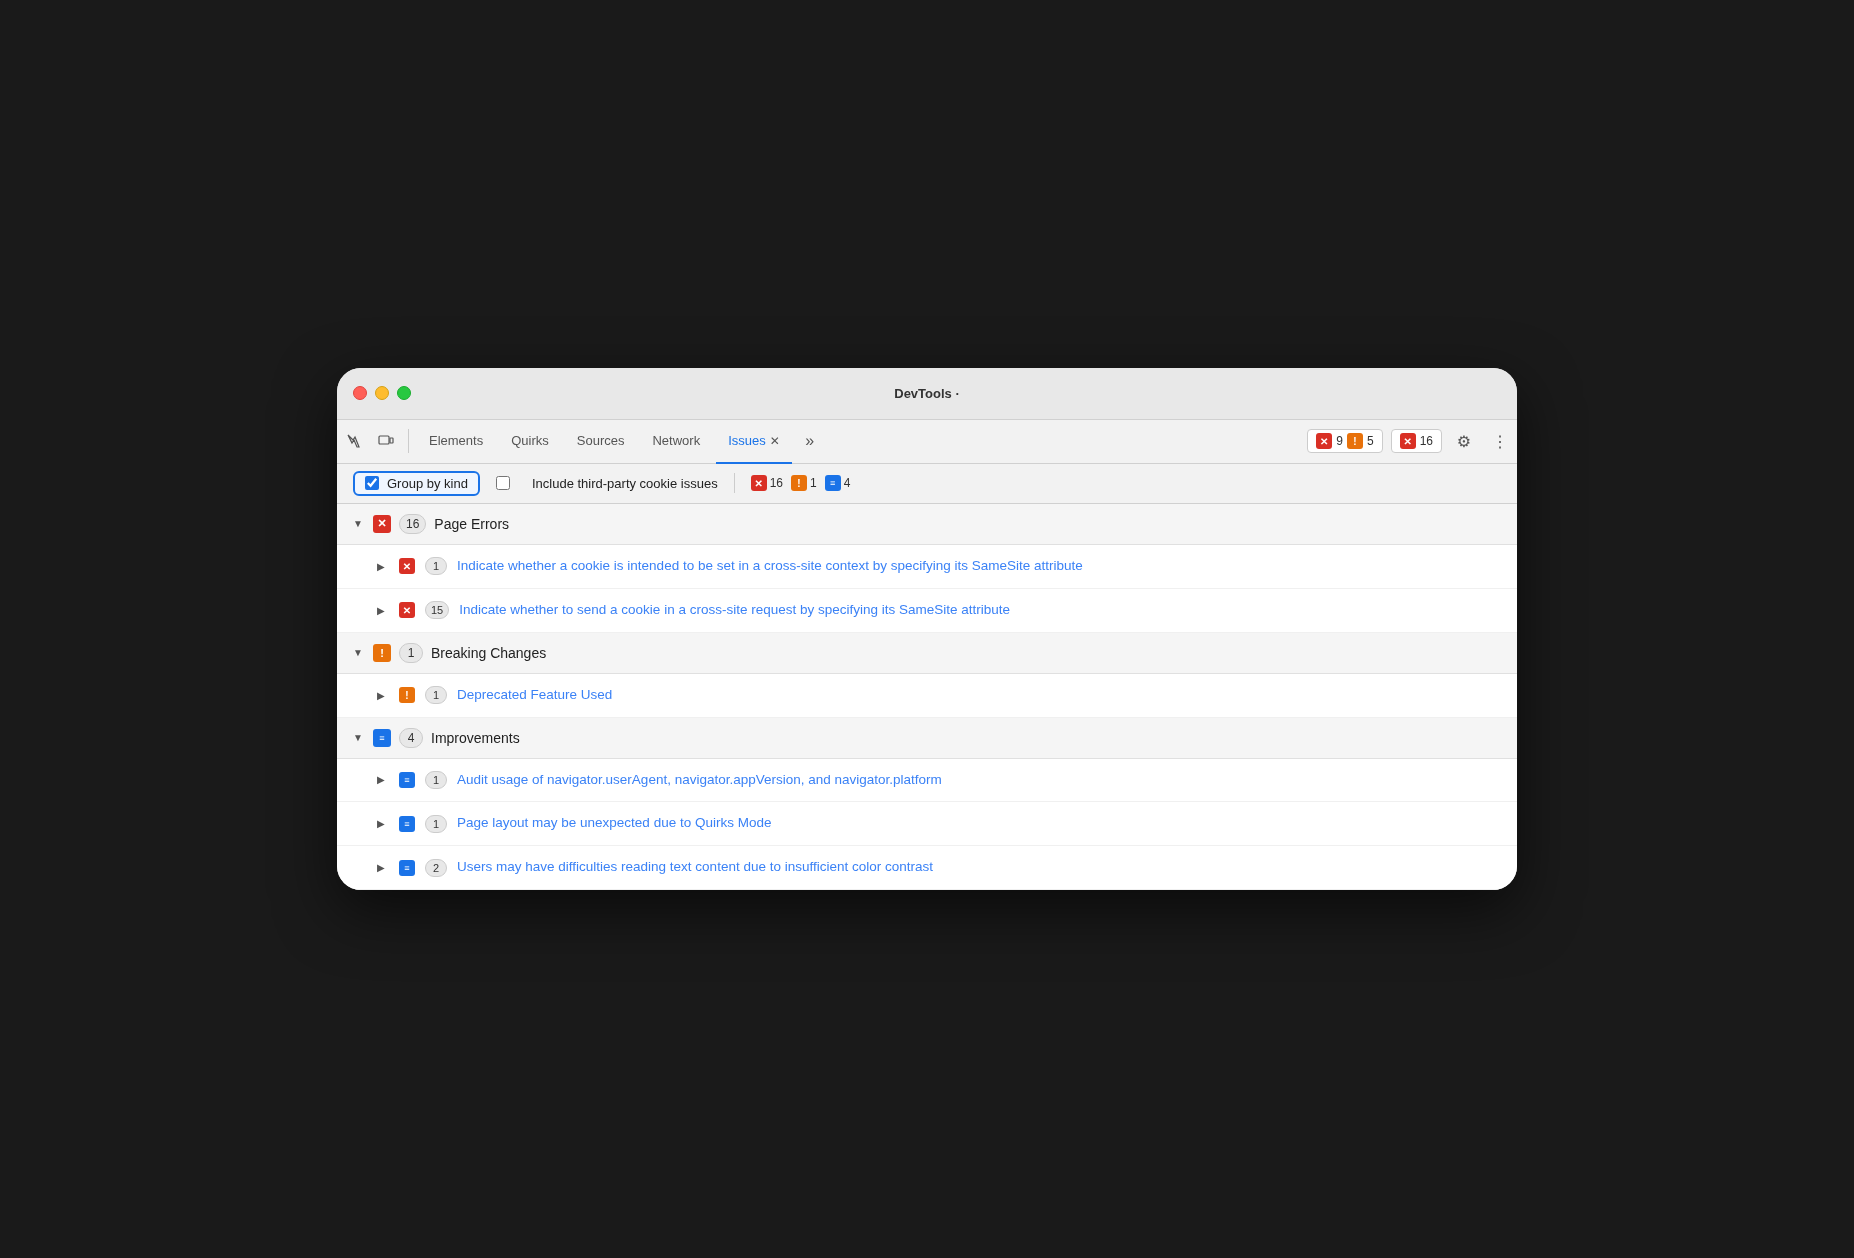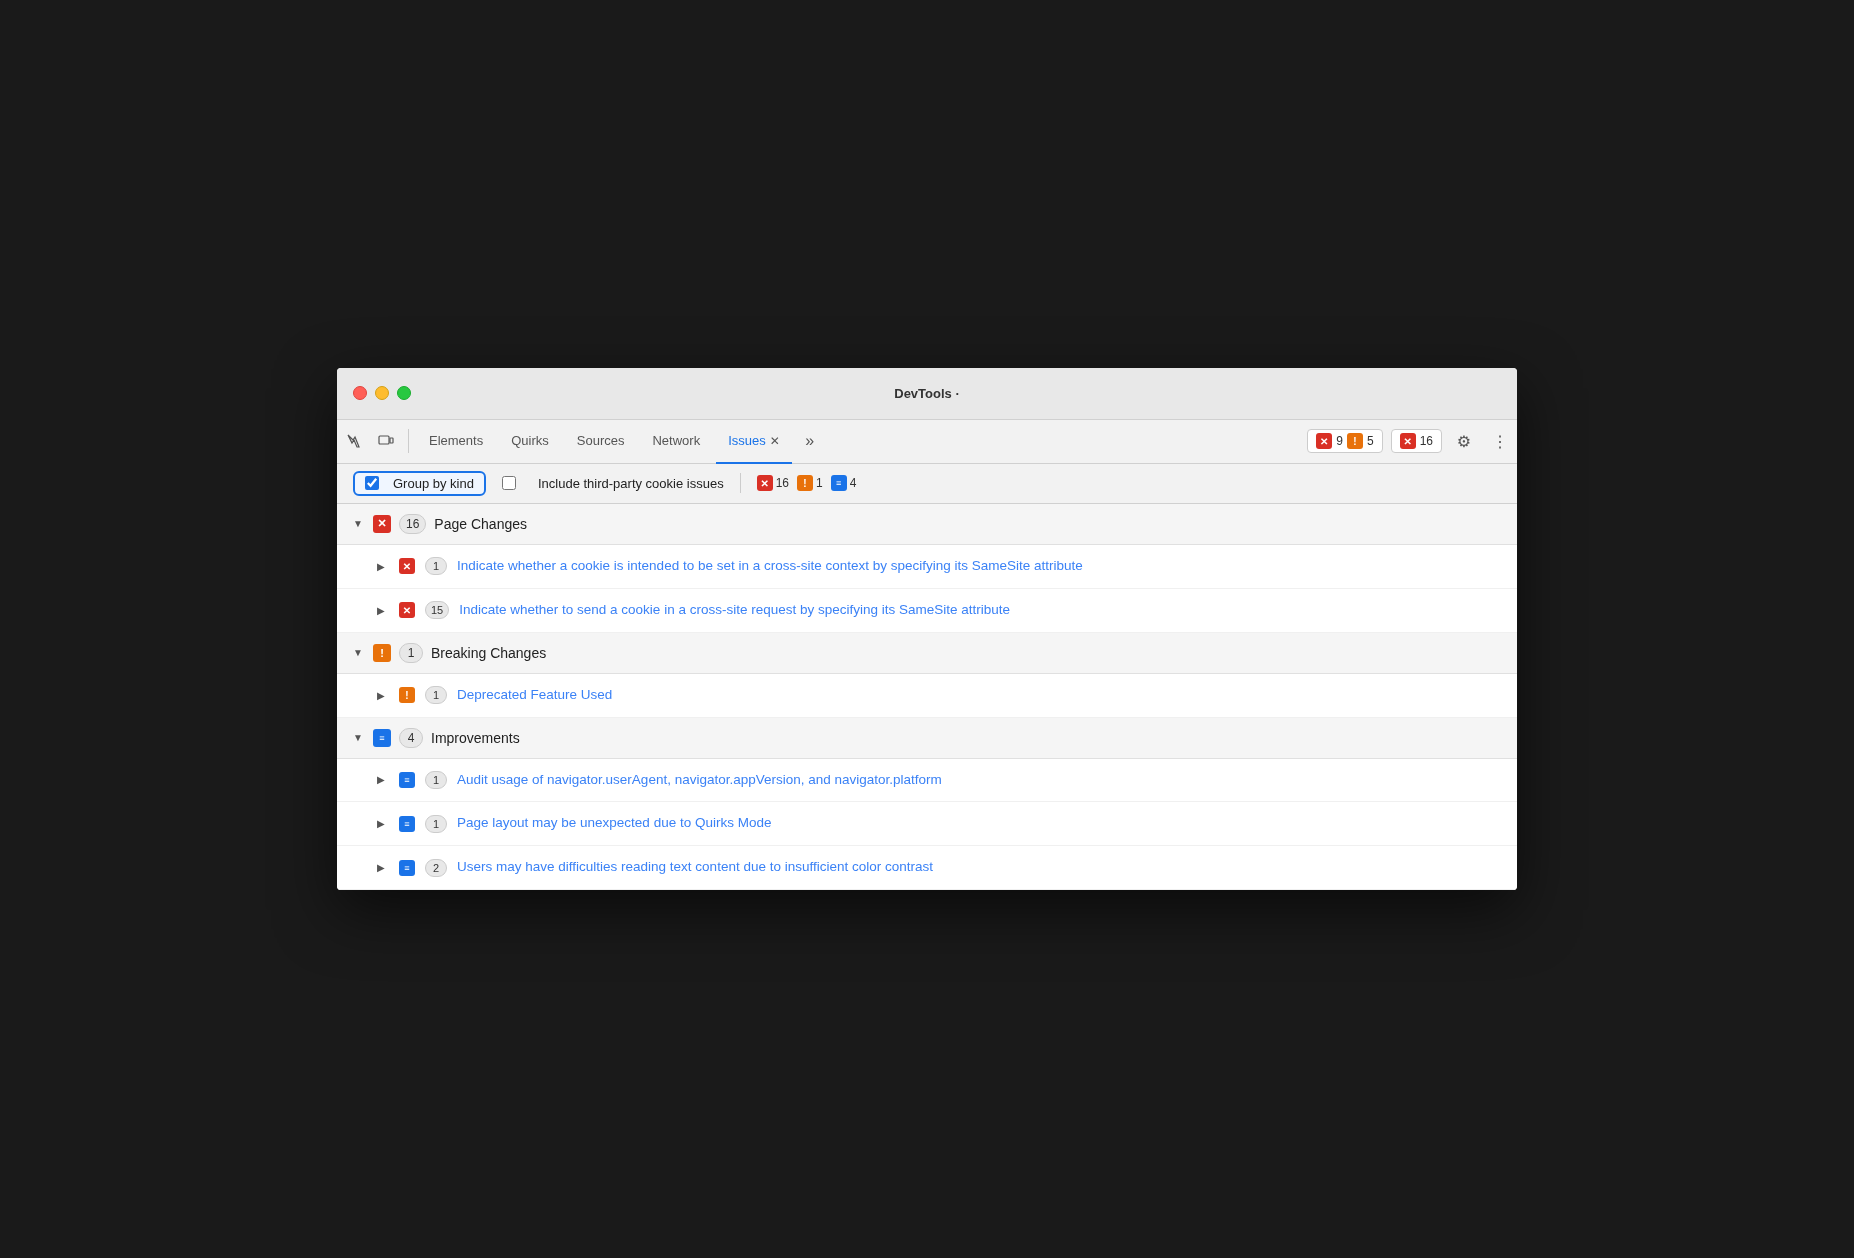--- a/index.html
+++ b/index.html
@@ -7,21 +7,21 @@
       background: #1a1a1a;
       display: flex;
       justify-content: center;
       align-items: center;
       min-height: 100vh;
       font-family: -apple-system, BlinkMacSystemFont, 'Segoe UI', sans-serif;
     }
     .window {
       width: 1180px;
       background: #f2f2f2;
-      border-radius: 4px;
+      border-radius: 24px;
       overflow: hidden;
       box-shadow: 0 20px 60px rgba(0,0,0,0.6);
     }
     .titlebar {
       background: #e8e8e8;
       height: 52px;
       display: flex;
       align-items: center;
       justify-content: center;
       position: relative;
@@ -175,21 +175,21 @@
       border-bottom: 1px solid #d0d0d0;
       display: flex;
       align-items: center;
       padding: 6px 16px;
       gap: 16px;
       height: 40px;
     }
     .filter-group-by {
       display: flex;
       align-items: center;
-      gap: 14px;
+      gap: 8px;
       border: 2px solid #1a73e8;
       border-radius: 6px;
       padding: 3px 10px;
       background: #f0f6ff;
       cursor: pointer;
     }
     .filter-checkbox {
       width: 14px;
       height: 14px;
       accent-color: #1a73e8;
@@ -511,21 +511,21 @@
   </div>
 
   <div class="content">
 
     <div class="section-header">
       <span class="chevron">▼</span>
       <div class="section-icon-red">
         <span>✕</span>
       </div>
       <span class="section-count">16</span>
-      <span class="section-title">Page Changes</span>
+      <span class="section-title">Page Errors</span>
     </div>
     <div class="issue-row">
       <span class="issue-chevron">▶</span>
       <div class="issue-icon-red">
         <span>✕</span>
       </div>
       <span class="issue-count">1</span>
       <span class="issue-text">Indicate whether a cookie is intended to be set in a cross-site context by specifying its SameSite attribute</span>
     </div>
     <div class="issue-row">

